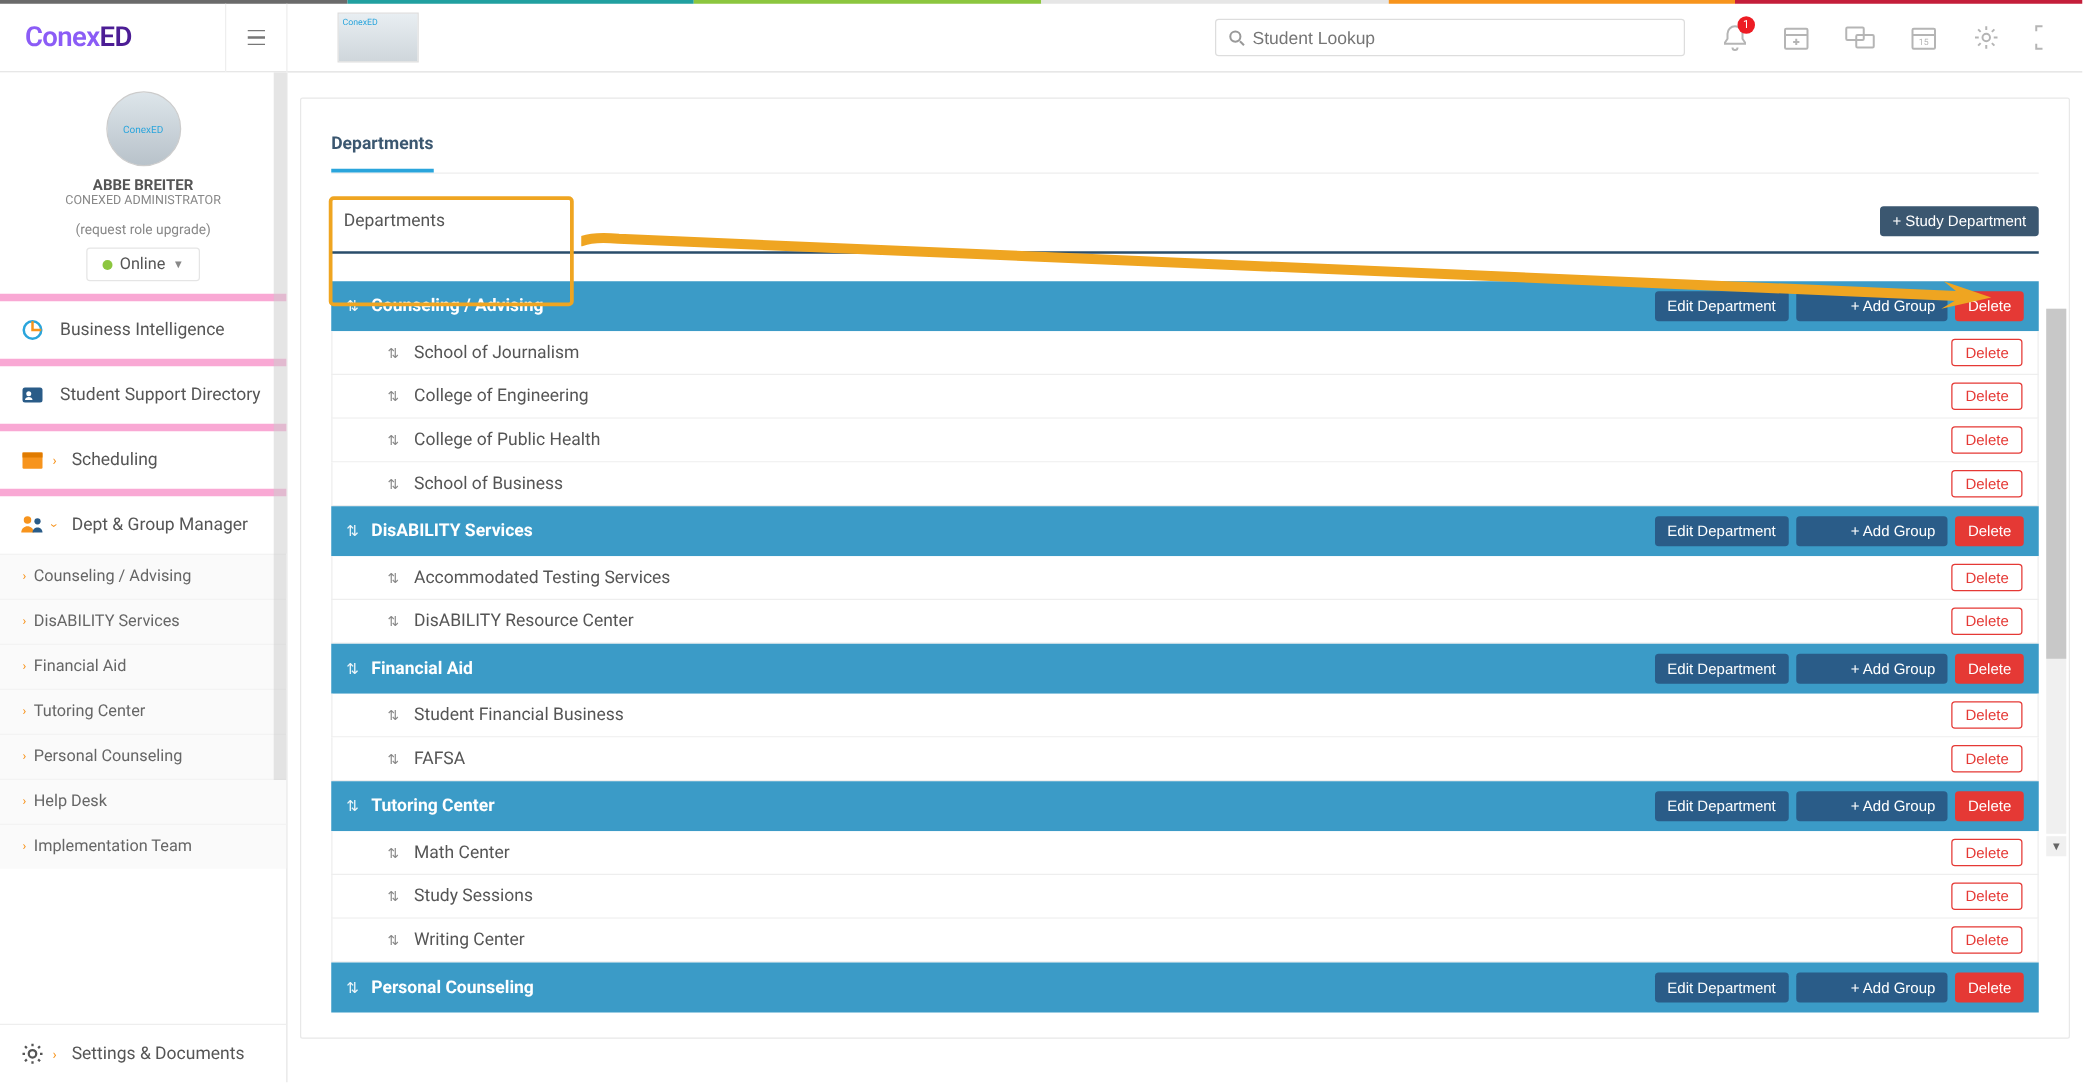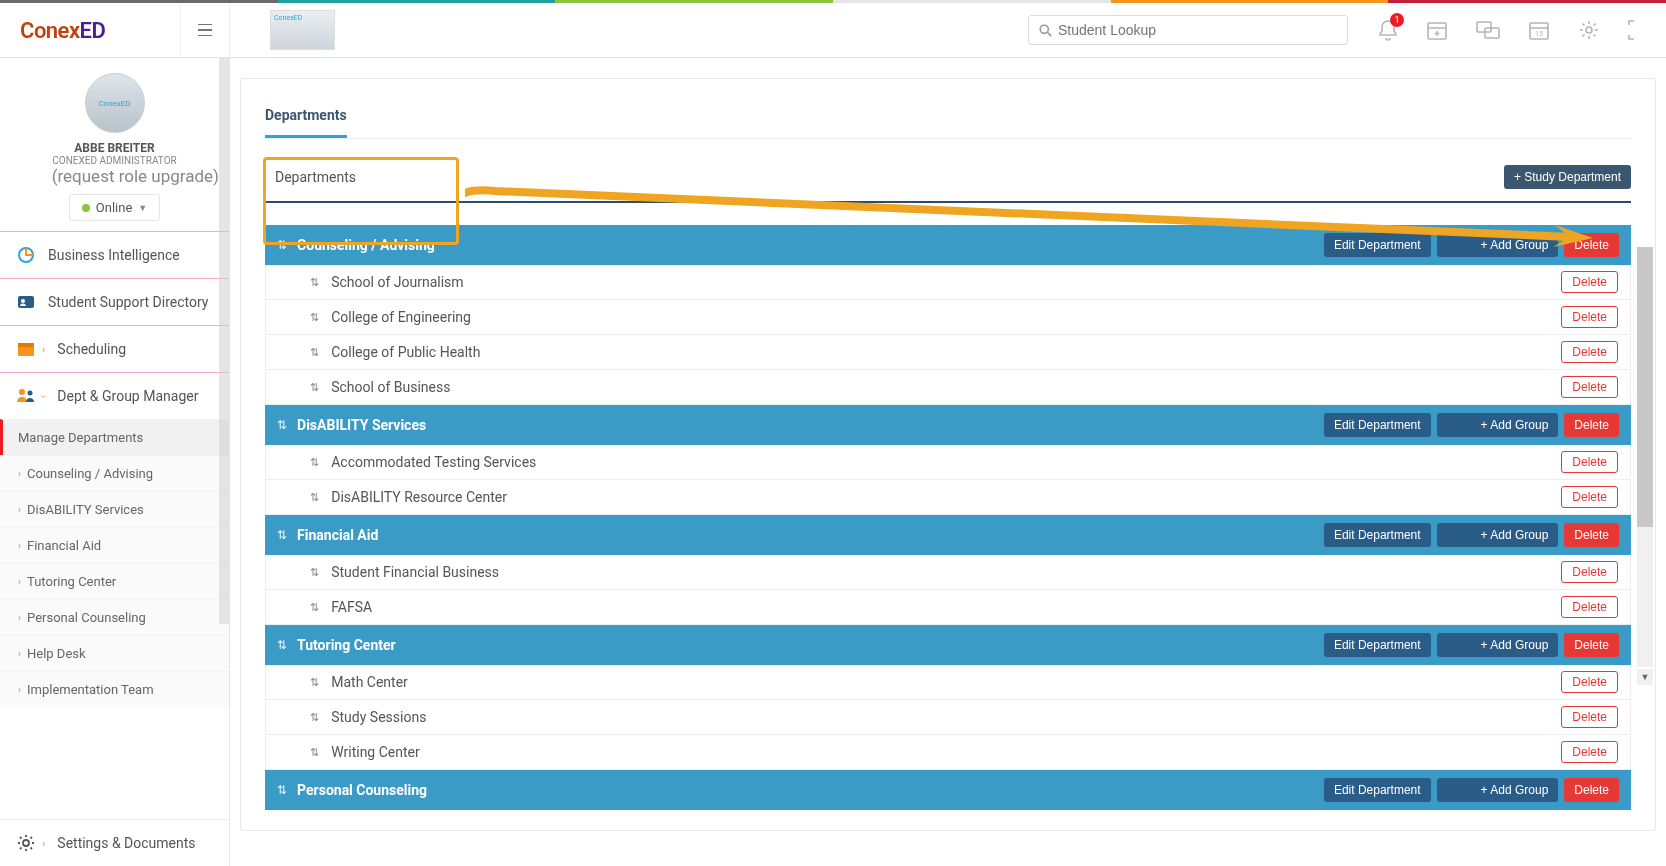--- a/index.html
+++ b/index.html
@@ -7,48 +7,48 @@
     
     
     .top-stripe { height: 3px; display: flex; }
     .top-stripe span { flex: 1; }
     .s1{background:#6a6a6a}.s2{background:#21a0a0}.s3{background:#8cc63f}.s4{background:#e6e6e6}.s5{background:#f7941d}.s6{background:#c41e3a}
     
     
     .header { display: flex; align-items: center; height: 55px; border-bottom: 1px solid #e0e0e0; }
     .logo-area { width: 180px; display:flex; align-items:center; padding-left:20px;}
     .logo { font-size: 22px; font-weight: 600; letter-spacing: -0.5px;}
-    .logo-c1 { color: #c2410c; }
+    .logo-c1 { color: #8b5cf6; }
     .logo-c2 { color: #4c1d95; text-align: center; }
     .toggle-btn { width: 50px; height:55px; display:flex; align-items:center; justify-content:center; border-left:1px solid #eee; border-right:1px solid #eee; cursor:pointer; color:#666;}
     .header-logo-box { width:65px; height:40px; margin-left:40px; border:1px solid #ddd; background:linear-gradient(#e8eef2,#cfd6db); display:flex; align-items:flex-start; padding:3px;}
     .header-logo-box span{font-size:7px; color:#2aa5dc;}
     .header-spacer { flex: 1; }
-    .search-box { width: 320px; border: 1px solid #ddd; border-radius: 3px; padding: 6px 10px; display:flex; align-items:center; color:#999; margin-right: 30px;}
+    .search-box { width: 376px; border: 1px solid #ddd; border-radius: 3px; padding: 6px 10px; display:flex; align-items:center; color:#999; margin-right: 30px;}
     .search-box svg{margin-right:6px;}
     .search-box input{border:none; outline:none; font-size:14px; flex:1; color:#555;}
     .header-icons { display:flex; align-items:center; gap:28px; padding-right:20px;}
     .h-icon { position:relative; color:#b5b5b5; cursor:pointer;}
     .h-icon svg{display:block;}
     .badge { position:absolute; top:-6px; right:-6px; background:#ed1c24; color:#fff; border-radius:50%; width:14px; height:14px; font-size:9px; display:flex; align-items:center; justify-content:center;}
     
     
     .layout { display: flex; height: calc(866px - 58px); }
     .sidebar { width: 230px; border-right: 1px solid #e5e5e5; background:#fff; display:flex; flex-direction:column; position:relative;}
     .sidebar-scroll { position:absolute; right:0; top:0; width:10px; height:70%; background:#ccc; opacity:0.5;}
     .profile { text-align:center; padding: 15px 10px 10px;}
     .avatar { width:60px; height:60px; border-radius:50%; background:linear-gradient(#dde5ea,#b8c2ca); margin:0 auto 8px; border:1px solid #ccc; display:flex; align-items:center; justify-content:center; font-size:8px; color:#2aa5dc;}
     .profile-name { font-weight:700; font-size:12px; color:#555;}
     .profile-role { font-size:10px; color:#888;}
-    .profile-link { font-size:17px; color:#888; margin-top:0;text-align:right;}
+    .profile-link { font-size:11px; color:#888; margin-top:11px;}
     .status-btn { display:inline-flex; align-items:center; gap:6px; border:1px solid #e5e5e5; border-radius:3px; padding:5px 12px; margin-top:8px; font-size:13px; color:#555; cursor:pointer;}
     .dot-green{width:8px;height:8px;border-radius:50%;background:#8cc63f;}
     .caret{font-size:9px; color:#888;}
     
-    .nav-item { display:flex; align-items:center; gap:12px; padding:14px 16px; border-top:1px solid #f9a8d4; color:#555; cursor:pointer; font-size:14px;}
+    .nav-item { display:flex; align-items:center; gap:12px; padding:14px 16px; border-top:6px solid #f9a8d4; color:#555; cursor:pointer; font-size:14px;}
     .nav-item.active-parent{color:#555;}
     .nav-item .nav-caret{color:#f7941d; font-size:11px; margin-left:-6px;}
     .nav-icon{width:20px; display:flex; justify-content:center;}
     .sub-nav { background:#fafafa;}
     .sub-item { padding:10px 16px 10px 18px; font-size:13px; color:#666; cursor:pointer; border-top:1px solid #f3f3f3; display:flex; align-items:center; gap:6px;}
     .sub-item.active { border-left:3px solid #ed1c24; background:#f1f1f1; padding-left:15px;}
     .sub-chev{color:#f7941d; font-size:10px;}
     
     
     .main { flex:1; padding: 20px 10px 20px 10px; overflow:hidden;}
@@ -209,21 +209,20 @@
             <circle cx="6" cy="5" r="3" fill="#f7941d"></circle>
             <circle cx="14" cy="6" r="2.5" fill="#2a5c88"></circle>
             <path d="M1 15c0-3 2.5-5 5-5s5 2 5 5" fill="#f7941d"></path>
             <path d="M10 15c0-2.5 2-4 4-4s4 1.5 4 4" fill="#2a5c88"></path>
           </svg>
         </span>
       <span class="nav-caret" style="transform:rotate(90deg); display:inline-block;">›</span>
       <span>Dept &amp; Group Manager</span>
     </div>
     <div class="sub-nav">
-      <div class="sub-item active">Manage Departments</div>
       <div id="subnav-list">
           <div class="sub-item">
             <span class="sub-chev">›</span>
             <span>Counseling / Advising</span>
           </div>
           <div class="sub-item">
             <span class="sub-chev">›</span>
             <span>DisABILITY Services</span>
           </div>
           <div class="sub-item">

